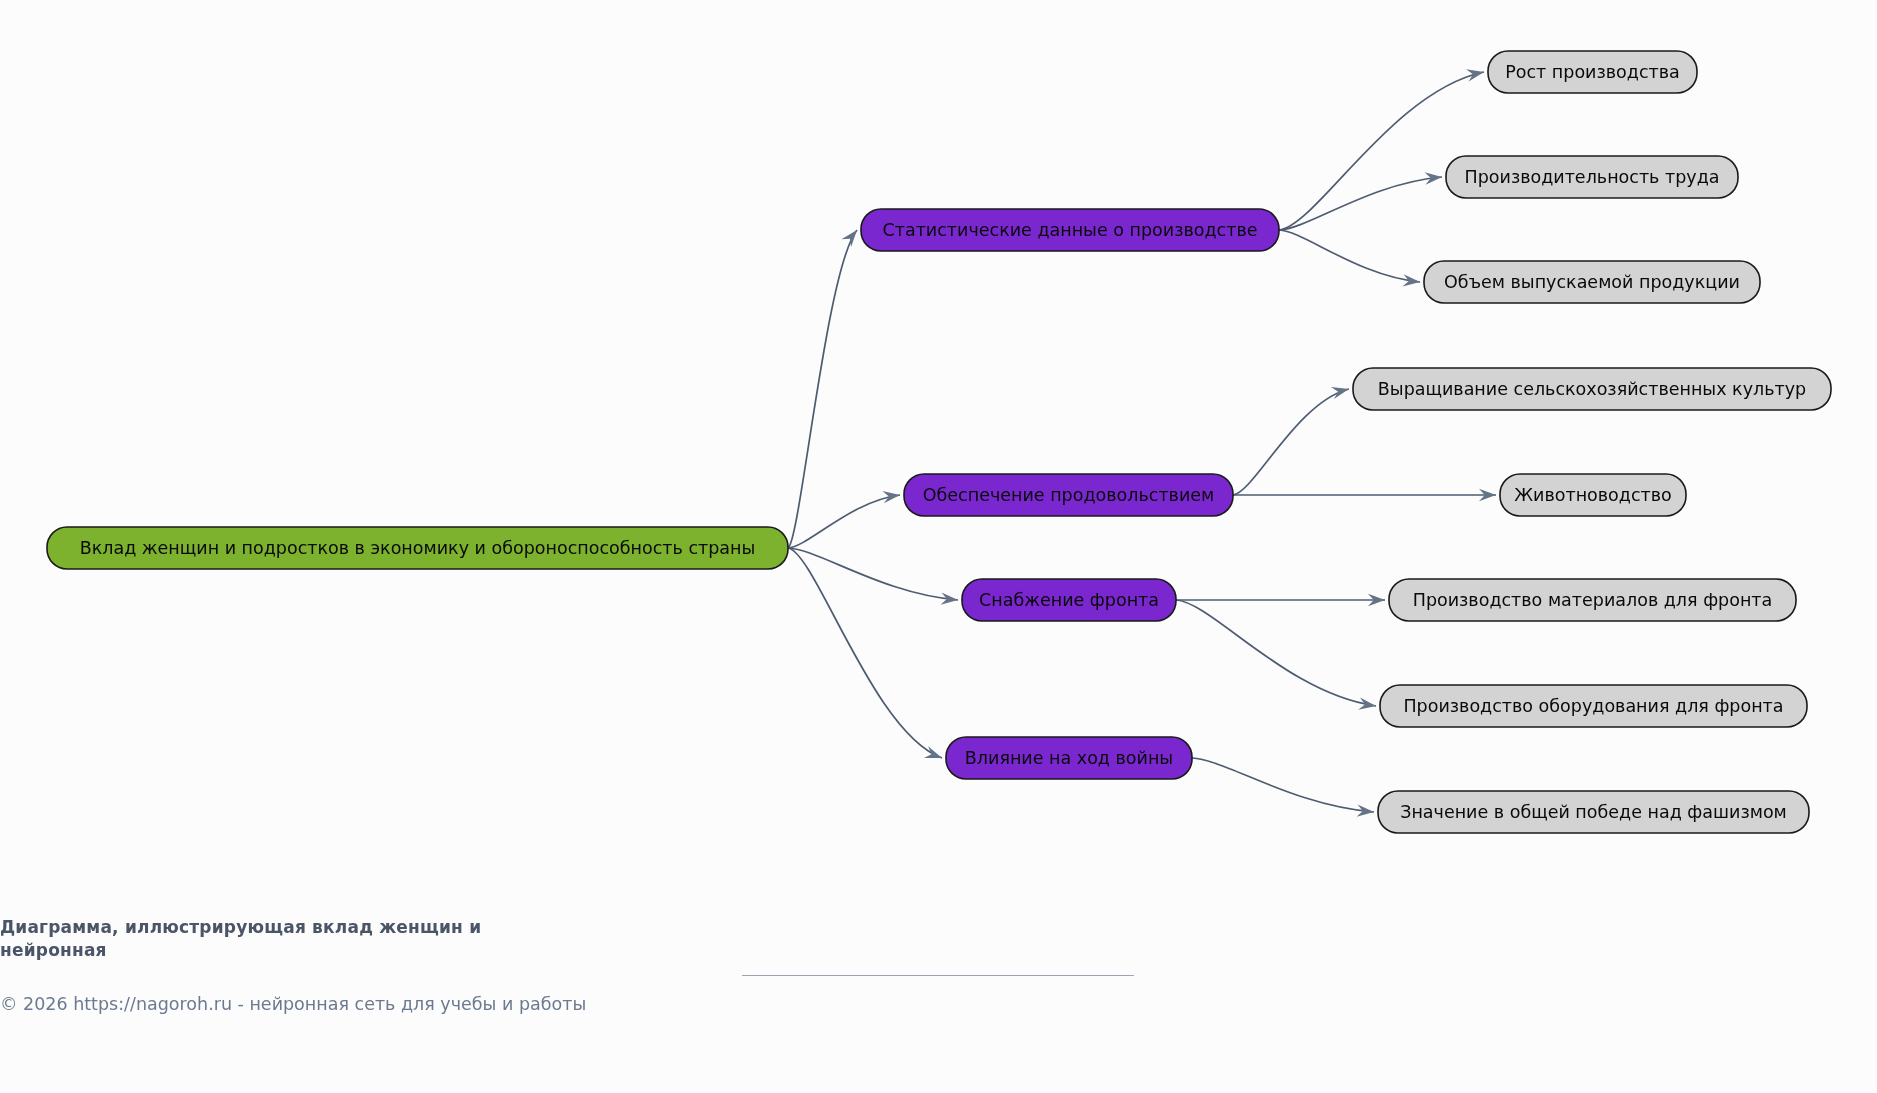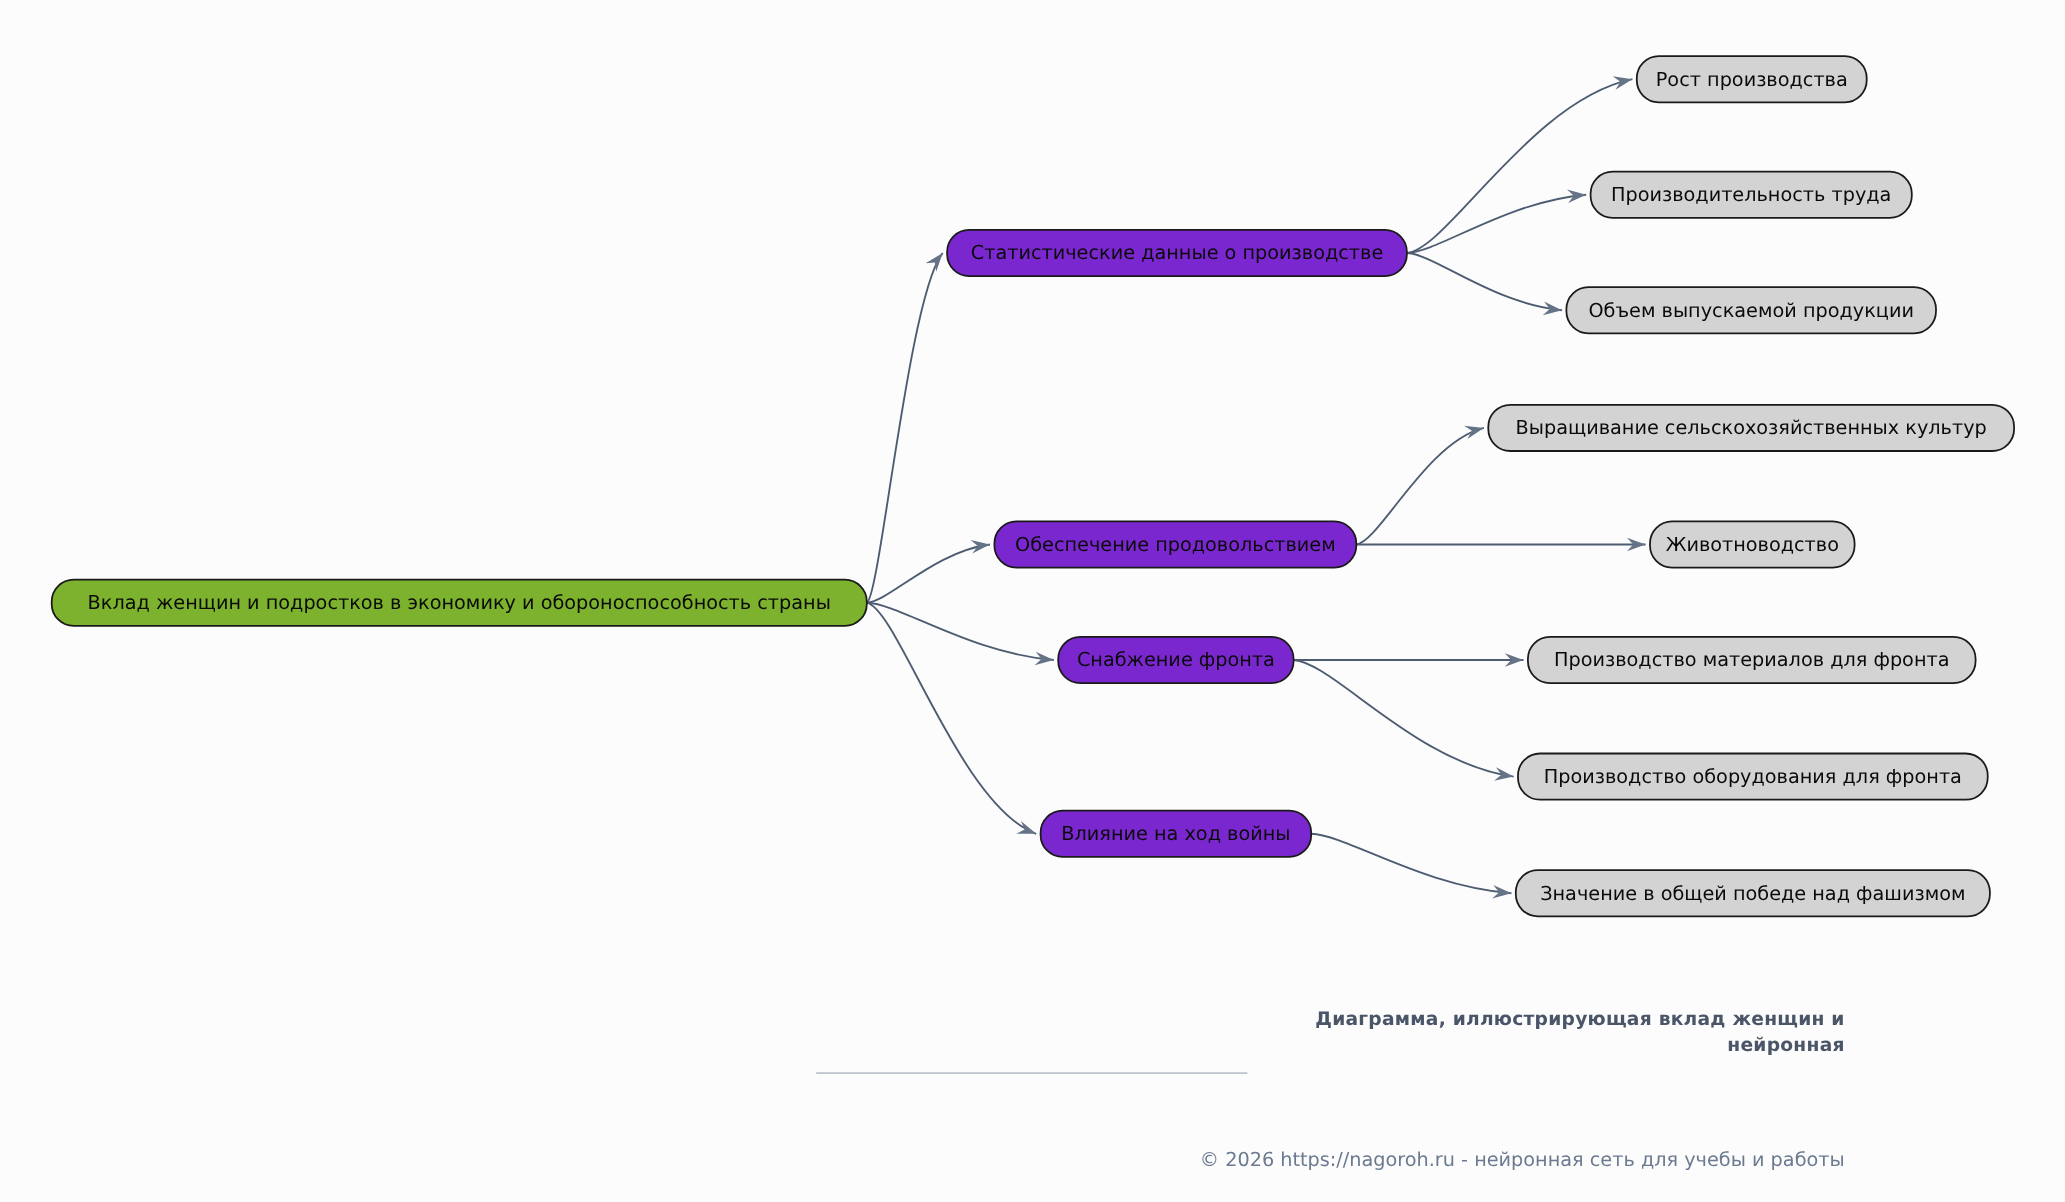--- a/index.html
+++ b/index.html
@@ -52,41 +52,41 @@
     stroke-width: 1.7;
   }
   .arrow-head {
     fill: #657387;
     stroke: none;
   }
   .footer {
     position: absolute;
     left: 0;
     width: 1677px;
-    text-align: right;
+    text-align: left;
   }
   #footer-title {
     top: 916px;
     font-family: "DejaVu Sans", sans-serif;
     font-size: 17px;
     font-weight: bold;
     color: #4a5568;
     line-height: 1.35;
     letter-spacing: 0.2px;
   }
   #footer-rule {
     position: absolute;
     top: 975px;
     left: 742px;
     width: 392px;
     height: 1px;
     background: #9aa4b2;
   }
   #footer-copy {
-    top: 1045px;
+    top: 994px;
     font-family: "DejaVu Sans", sans-serif;
     font-size: 17.5px;
     color: #6b7a8f;
   }
 </style>
 </head>
 <body>
 
 <div id="canvas">
 

